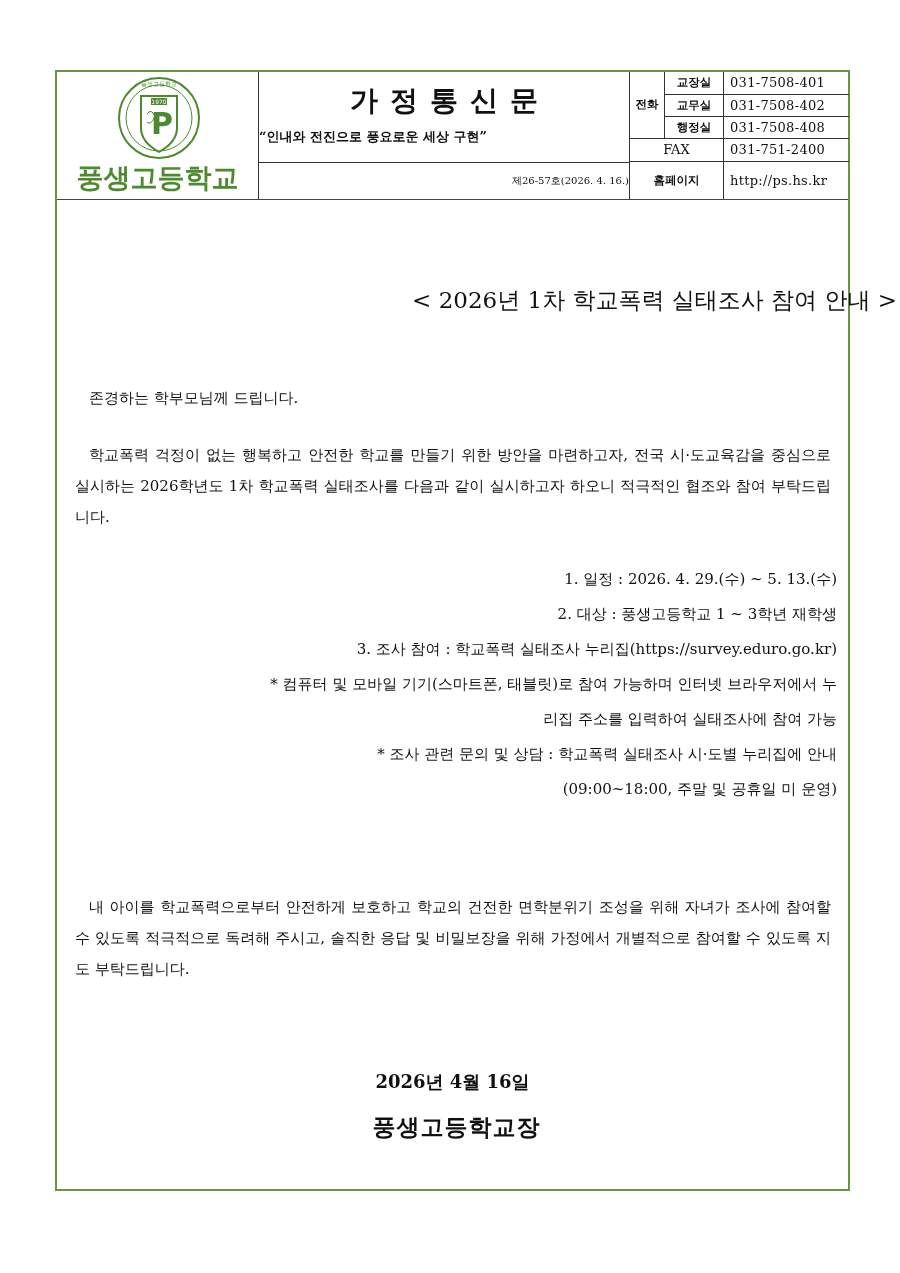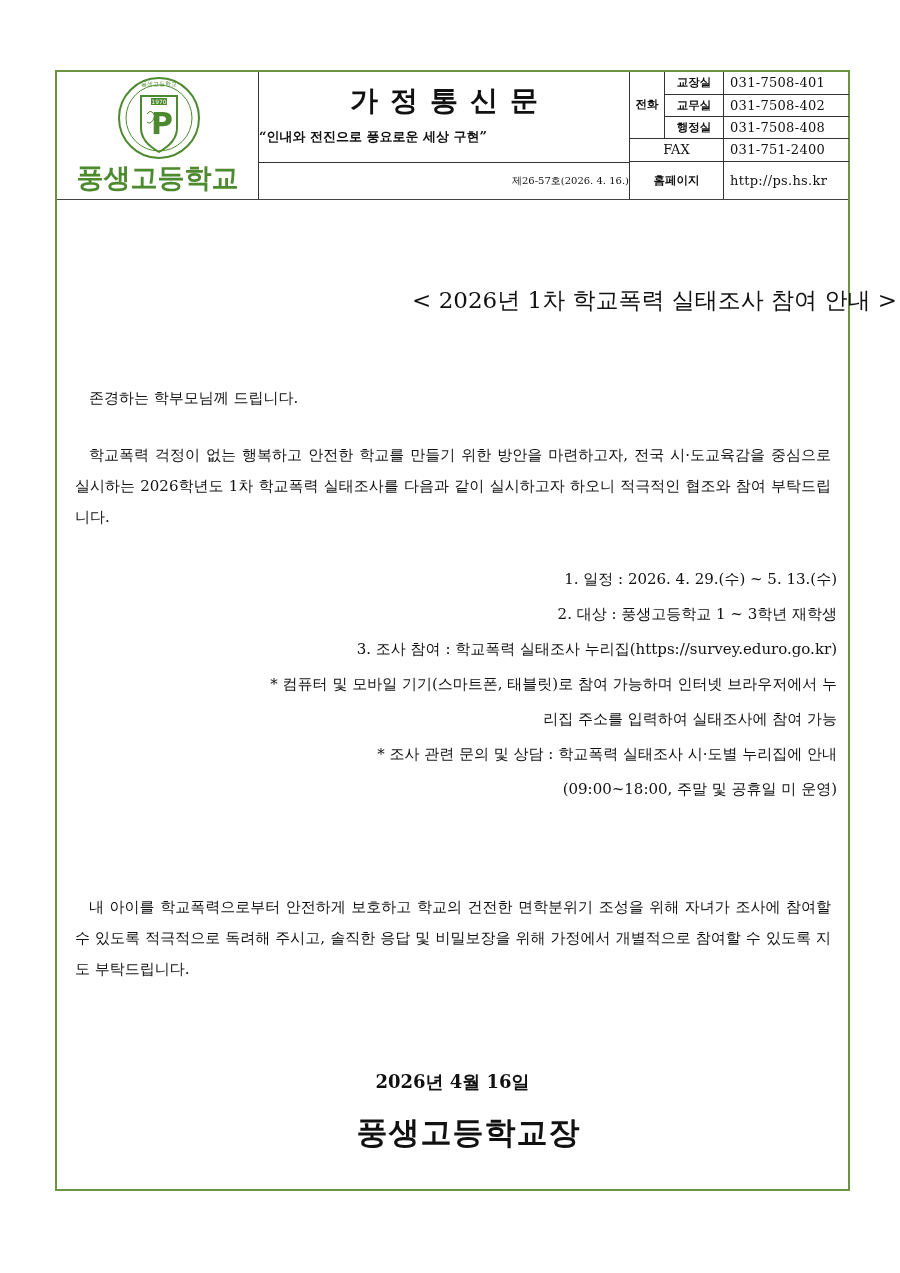--- a/index.html
+++ b/index.html
@@ -27,21 +27,21 @@
   .greeting { top:297px; left:32px; }
   .p1 { top:354px; }
   .p1 .indent, .p2 .indent { padding-left:14px; }
   .list { position:absolute; left:50px; top:490px; width:730px; font-size:15px; line-height:35px;text-align:right; }
   .list .item { white-space:nowrap; }
   .list .note { padding-left:18px; }
   .list .note-cont { padding-left:38px; }
   .u { text-decoration:underline; }
   .p2 { top:806px; }
   .date { position:absolute; left:0; width:791px; top:960px; text-align:center; font-size:18px; font-weight:bold;margin-top:38px; }
-  .signer { position:absolute; left:16px; width:791px; top:1040px; text-align:center; font-family:"DejaVu Sans", sans-serif; font-size:31px; font-weight:bold; letter-spacing:1px; }
+  .signer { position:absolute; left:4px; width:791px; top:1040px; text-align:center; font-family:"DejaVu Sans", sans-serif; font-size:23px; font-weight:bold; letter-spacing:1px; }
 </style>
 </head>
 <body>
 
 <div class="frame">
 
   <div class="header">
     <div class="logo-col">
       <svg class="emblem" viewBox="0 0 84 84">
         <circle cx="42" cy="42" r="40" fill="none" stroke="#4d8a2f" stroke-width="2"></circle>

